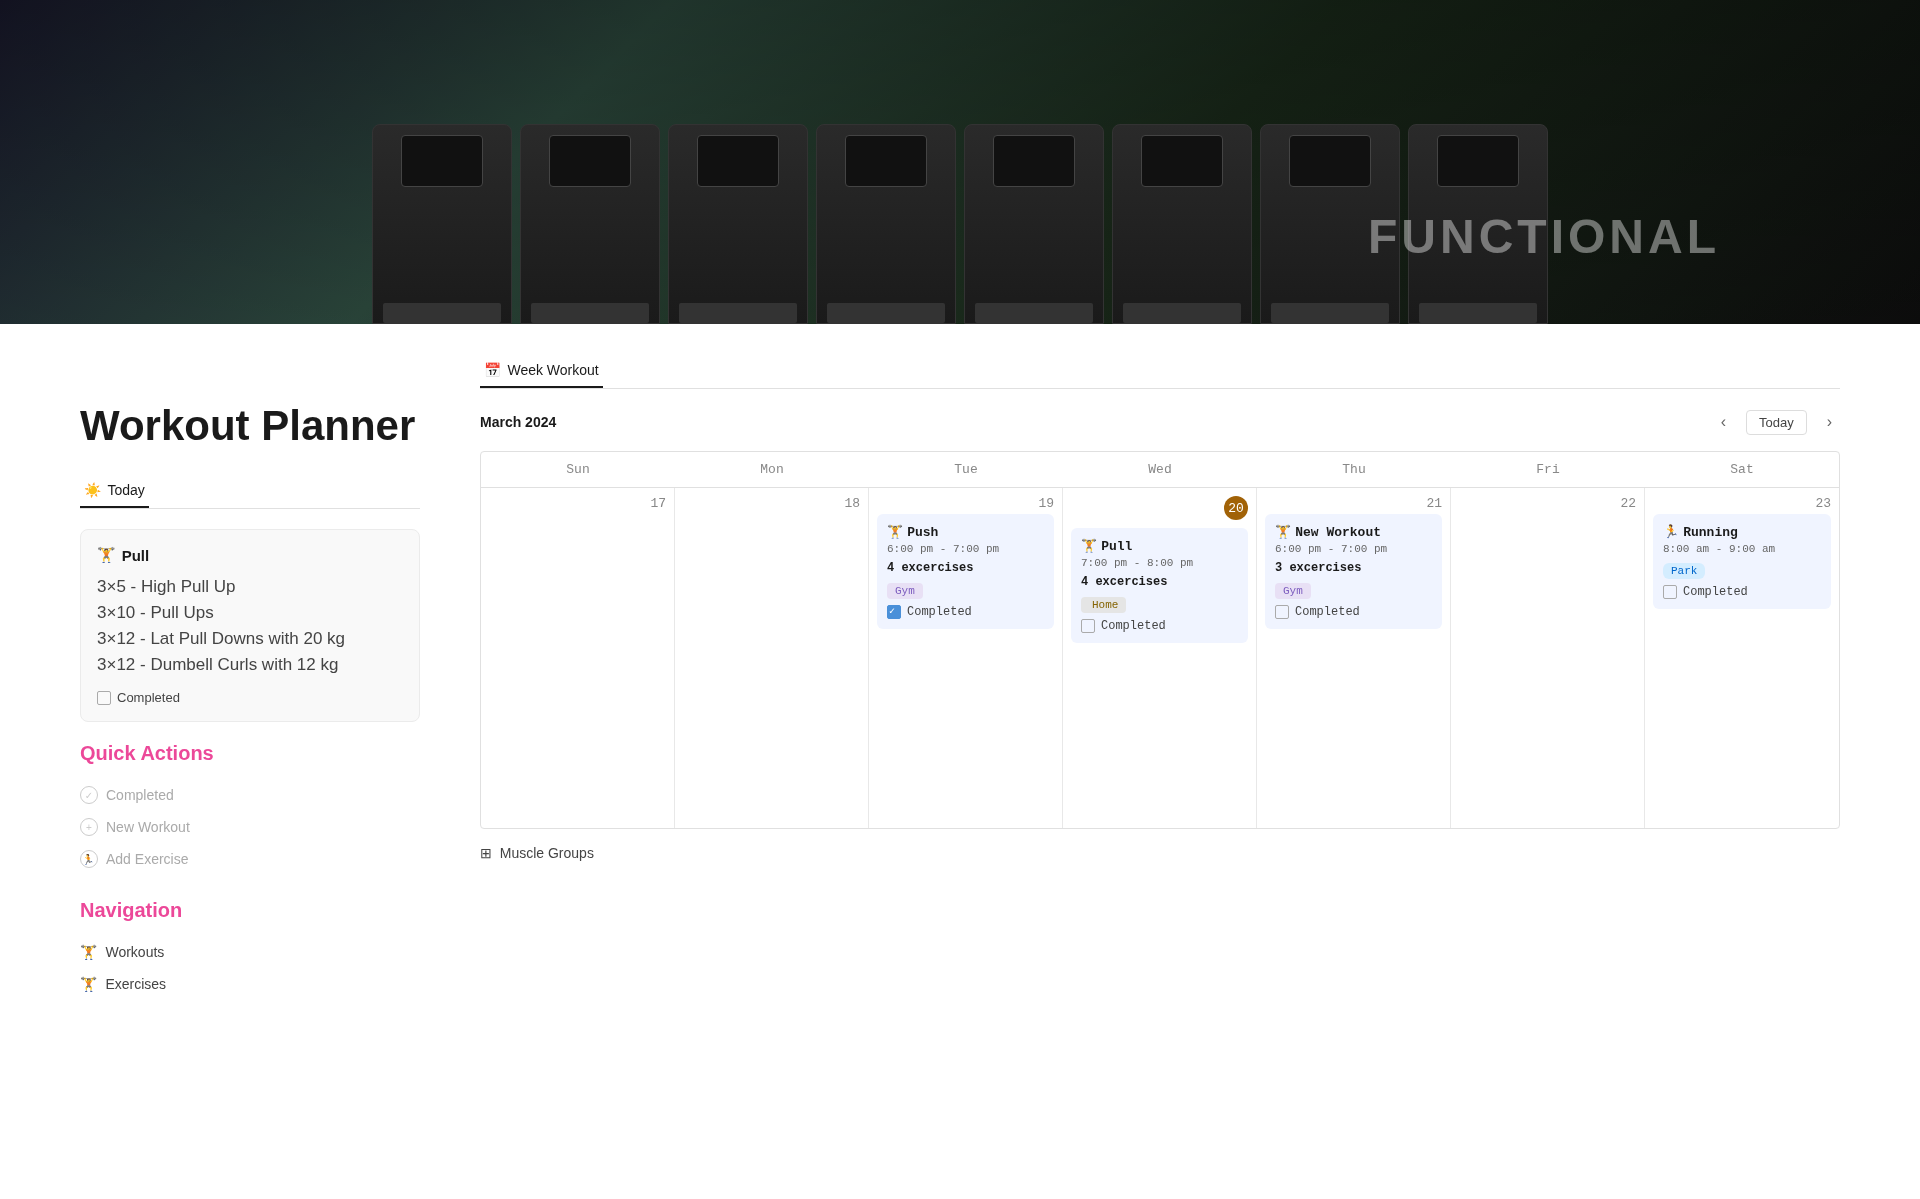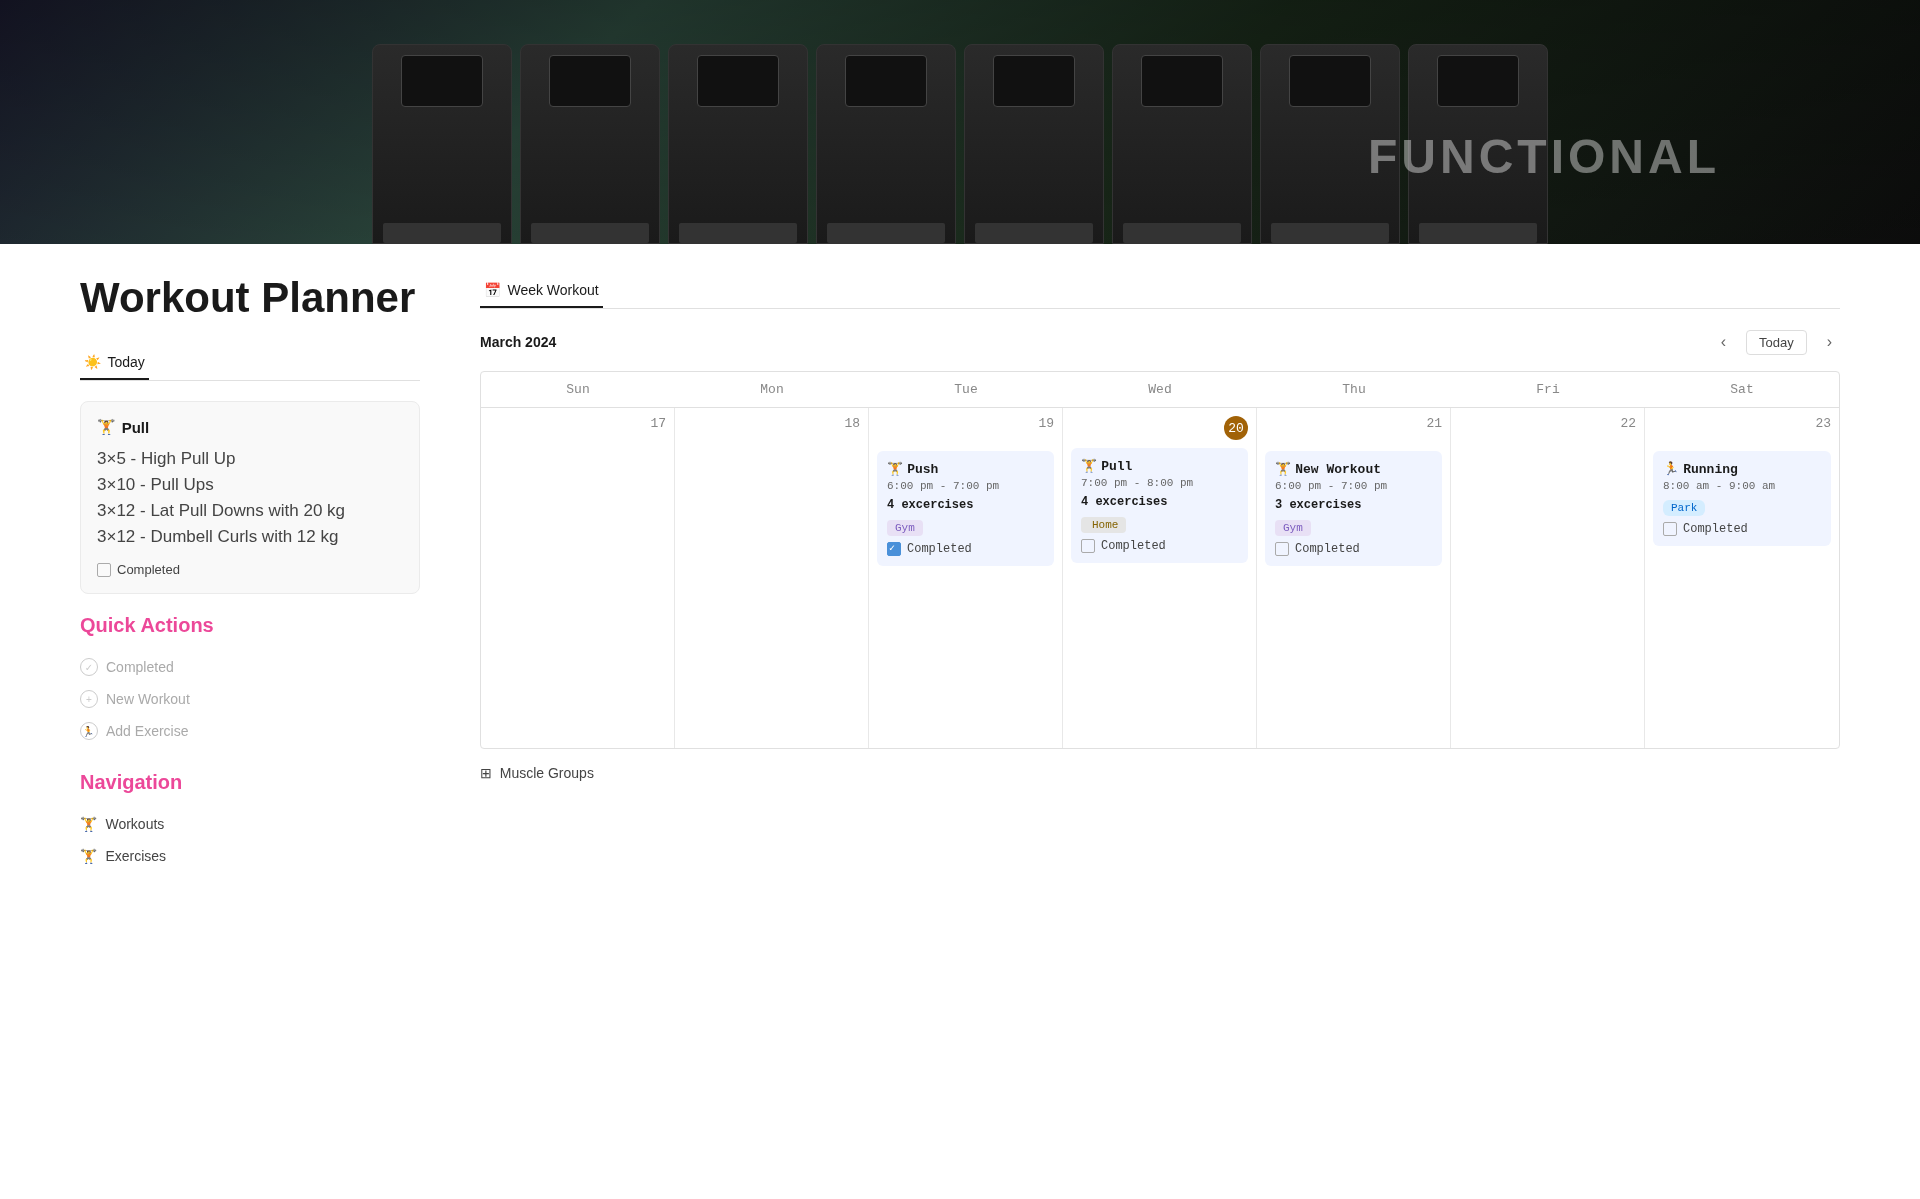--- a/index.html
+++ b/index.html
@@ -1,20 +1,20 @@
 <!DOCTYPE html>
 <html><head>
   <meta charset="utf-8">
   <style>
     * { box-sizing: border-box; margin: 0; padding: 0; }
     body { font-family: -apple-system, BlinkMacSystemFont, 'Segoe UI', sans-serif; background: #fff; color: #1a1a1a; }
 
     .hero-banner {
       width: 100%;
-      height: 244px;
+      height: 324px;
       background: linear-gradient(135deg, #1a1a2e 0%, #2d4a3e 30%, #1a2a1a 60%, #0d0d0d 100%);
       position: relative;
       overflow: hidden;
       display: flex;
       align-items: flex-start;
       justify-content: center;
     }
     .hero-treadmills {
       width: 100%;
       height: 100%;
@@ -81,20 +81,21 @@
       flex-shrink: 0;
       padding-top: 30px;
       padding-right: 40px;
     }
 
     .page-title {
       font-size: 42px;
       font-weight: 700;
       color: #1a1a1a;
       margin-bottom: 24px;
+      margin-top: 48px;
     }
 
     .tab-bar {
       display: flex;
       border-bottom: 1px solid #e0e0e0;
       margin-bottom: 20px;
     }
     .tab-item {
       padding: 8px 4px;
       margin-right: 24px;
@@ -269,21 +270,21 @@
     .calendar-cell {
       border-right: 1px solid #e8e8e8;
       padding: 8px;
       vertical-align: top;
       position: relative;
     }
     .calendar-cell:last-child { border-right: none; }
     .cell-date {
       font-size: 13px;
       color: #888;
-      margin-bottom: 20px;
+      margin-bottom: 3px;
       text-align: right;
     }
     .cell-date.today-circle {
       width: 24px;
       height: 24px;
       background: #a16207;
       color: white;
       border-radius: 50%;
       display: flex;
       align-items: center;

